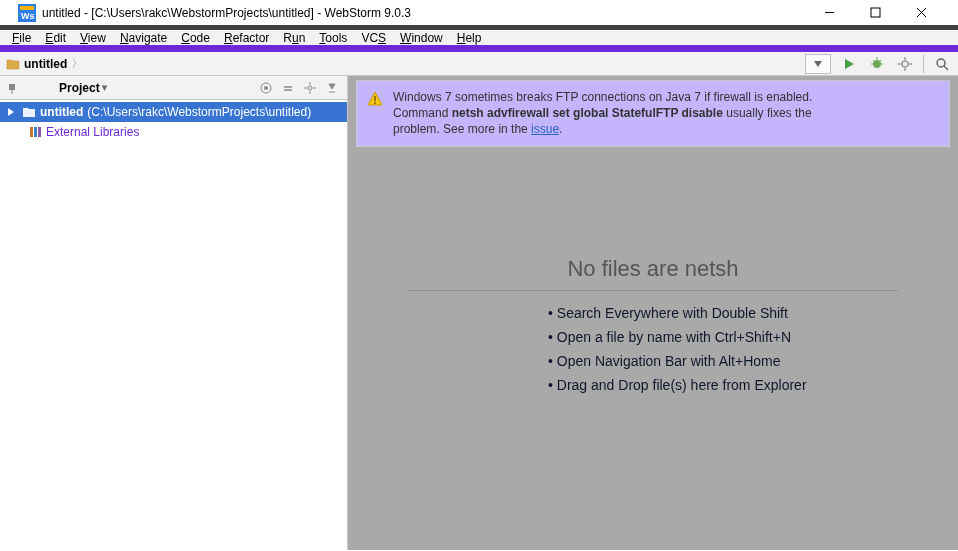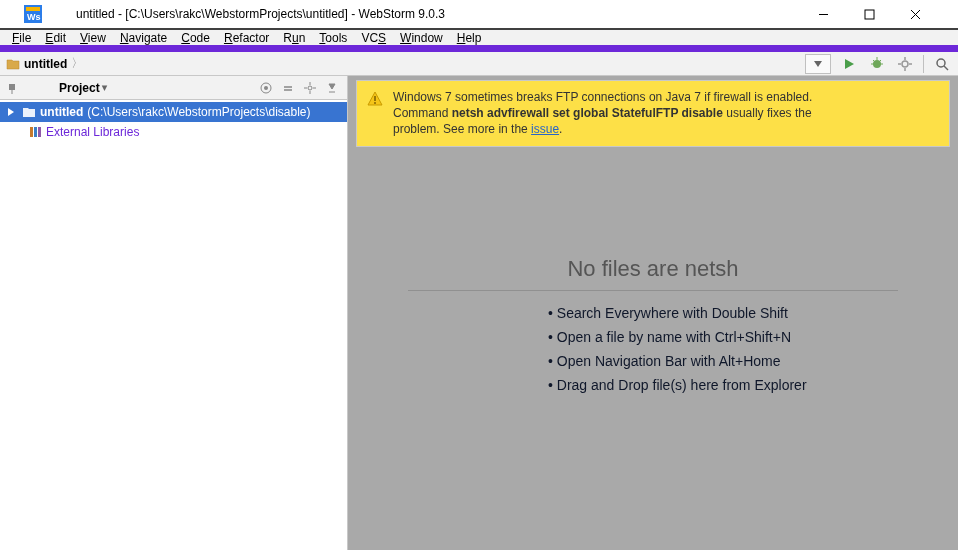--- a/index.html
+++ b/index.html
@@ -1,17 +1,17 @@
 <!DOCTYPE html>
 <html><head>
 <meta charset="utf-8">
 <style>
 * { margin:0; padding:0; box-sizing:border-box; font-family:"Segoe UI",Tahoma,sans-serif; }
 html,body { width:958px; height:551px; overflow:hidden; background:#fff; }
-.titlebar { height:30px; display:flex; align-items:center; padding:0 20px; border-bottom:2px solid #404040;gap:28px; }
+.titlebar { height:30px; display:flex; align-items:center; padding:0 14px; border-bottom:5px solid #404040; }
 .titlebar .ws-logo { width:18px; height:18px; margin:0 6px 0 4px; }
 .titlebar .title { flex:1; font-size:12px; color:#000; }
 .winbtns { display:flex; gap:0; }
 .winbtn { width:46px; height:28px; display:flex; align-items:center; justify-content:center; }
 .winbtn svg { width:11px; height:11px; }
 .menubar { height:22px; display:flex; align-items:center; padding:0 6px; gap:2px; background:#f2f2f2; border-bottom:7px solid #6d28d9; }
 .menubar span { font-size:12px; color:#000; padding:2px 6px; }
 .menubar span u { text-decoration:underline; }
 .navbar { height:24px; display:flex; align-items:center; padding:0 6px; background:#f2f2f2; border-bottom:1px solid #c8c8c8; }
 .navbar .folder-icon { width:14px; height:14px; margin-right:4px; }
@@ -31,21 +31,21 @@
 .tool-header .tbtn { width:18px; height:18px; margin-left:4px; display:flex; align-items:center; justify-content:center; }
 .tree { flex:1; padding:2px 0; font-size:12px; }
 .tree-row { height:20px; display:flex; align-items:center; padding:0 6px; }
 .tree-row.sel { background:#3874d1; color:#fff; }
 .tree-row .tw { width:10px; height:10px; margin-right:2px; }
 .tree-row .fi { width:14px; height:14px; margin:0 4px; }
 .tree-row .name { font-weight:bold; }
 .tree-row .path { margin-left:4px; }
 .tree-row.child { padding-left:24px; color:#6d28d9;align-items:center; }
 .editor { flex:1; background:#a9a9a9; position:relative; display:flex; flex-direction:column; align-items:center; }
-.notif { position:absolute; top:4px; left:8px; right:8px; background:#fde047; border:1px solid #c8c8c8; padding:8px 10px; font-size:12px; color:#333; display:flex; }
+.notif { position:absolute; top:4px; left:8px; right:8px; background:#c4b5fd; border:1px solid #c8c8c8; padding:8px 10px; font-size:12px; color:#333; display:flex; }
 .notif .warn { width:16px; height:16px; margin-right:10px; flex-shrink:0; margin-top:2px; }
 .notif .msg { line-height:1.35; }
 .notif a { color:#2965c6; text-decoration:underline; }
 .empty { margin-top:180px; text-align:center; color:#5a5a5a; width:100%; }
 .empty h2 { font-size:22px; font-weight:normal; color:#555; }
 .empty hr { margin:8px 60px 14px; border:none; border-top:1px solid #909090; }
 .empty .hint { font-size:14px; color:#0f172a; margin:8px 0; text-align:left; padding-left:200px; }
 </style>
 </head>
 <body>
@@ -180,21 +180,21 @@
     </div>
     <div class="tree">
       <div class="tree-row sel">
         <svg class="tw" viewBox="0 0 10 10">
             <path d="M2 1 L8 5 L2 9 Z" fill="#fff"></path>
           </svg>
         <svg class="fi" viewBox="0 0 14 14">
             <path d="M1 3 h5 l1 1 h6 v8 h-12 z" fill="#fff" fill-opacity="0.9"></path>
           </svg>
         <span class="name">untitled</span>
-        <span class="path">(C:\Users\rakc\WebstormProjects\disable)</span>
+        <span class="path">(C:\Users\rakc\WebstormProjects\untitled)</span>
       </div>
       <div class="tree-row child">
         <svg class="fi" viewBox="0 0 14 14">
             <rect x="2" y="2" width="3" height="10" fill="#c47a2e"></rect>
             <rect x="6" y="2" width="3" height="10" fill="#3b7fc4"></rect>
             <rect x="10" y="2" width="3" height="10" fill="#8e5aa8"></rect>
           </svg>
         <span>External Libraries</span>
       </div>
     </div>

